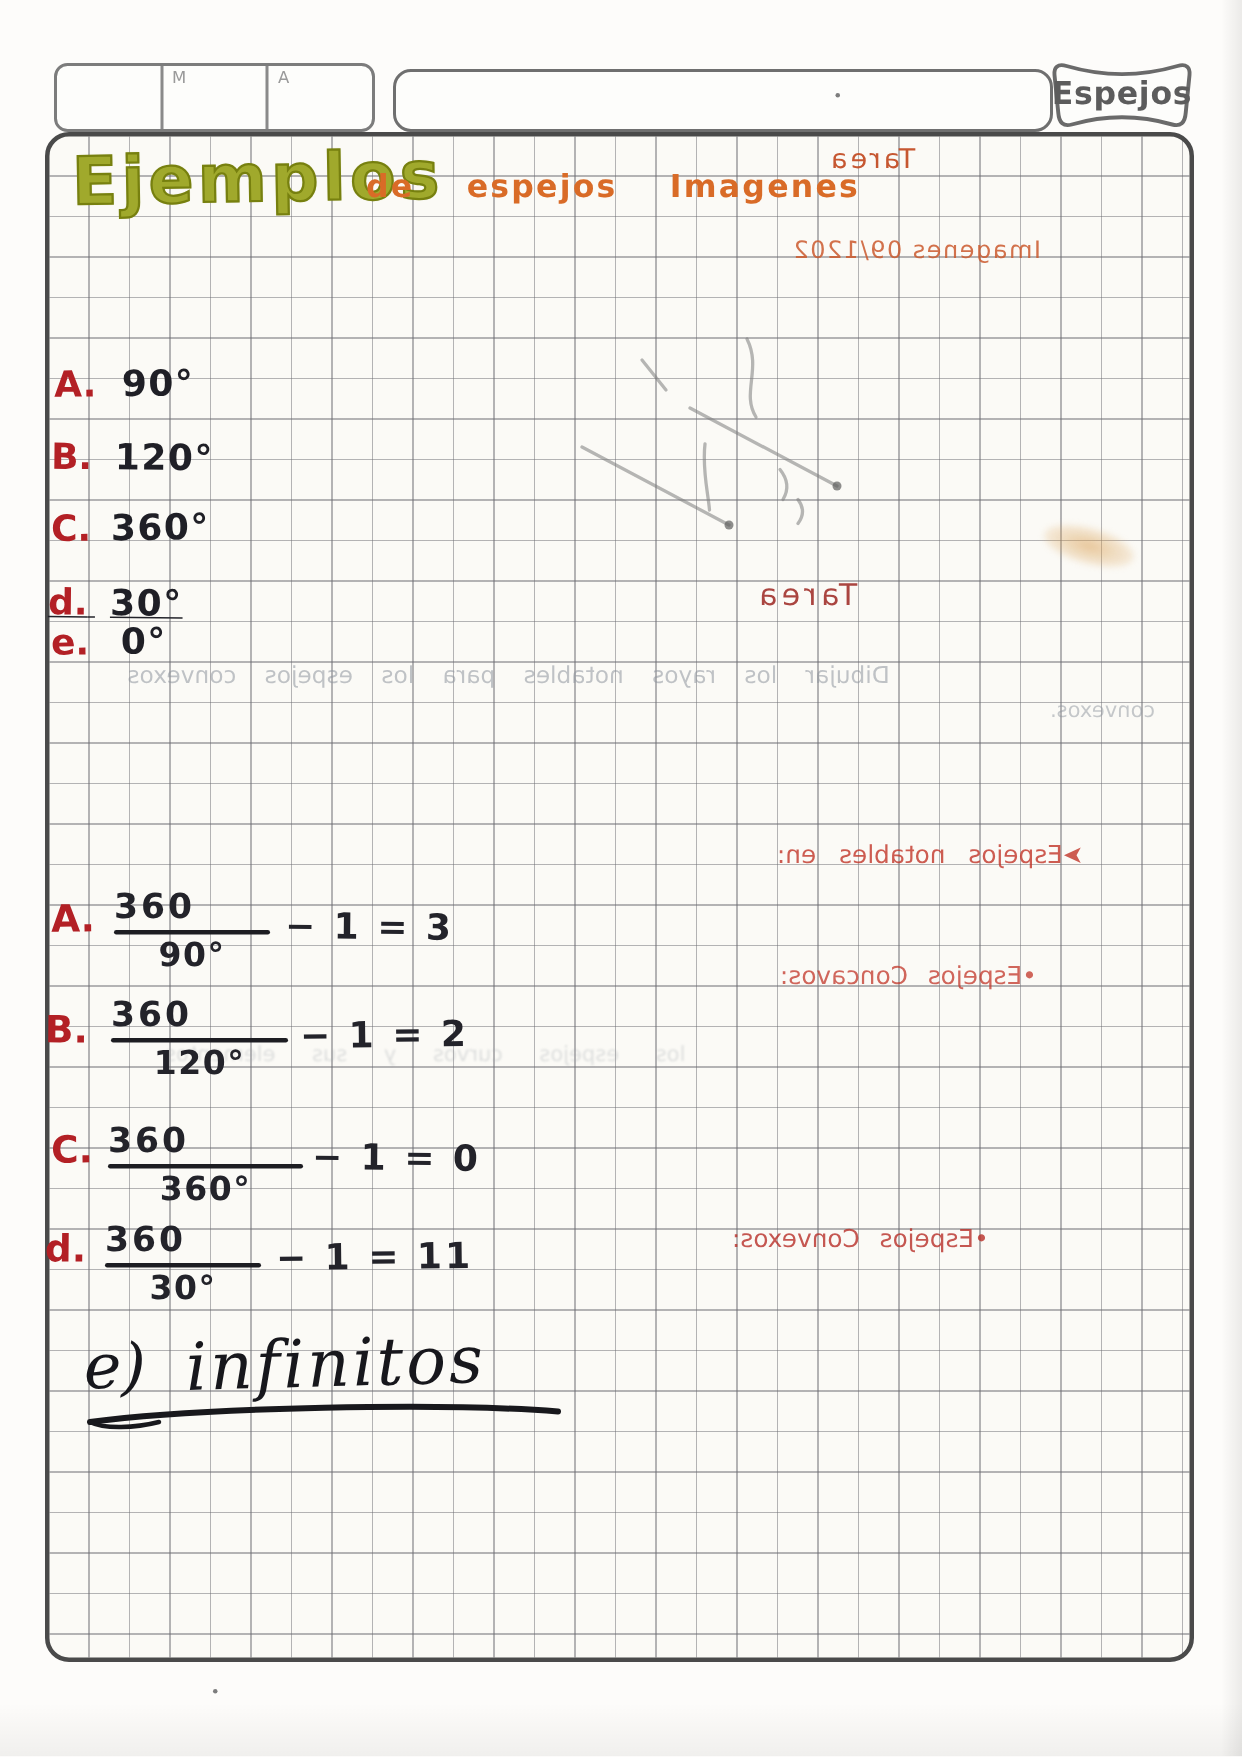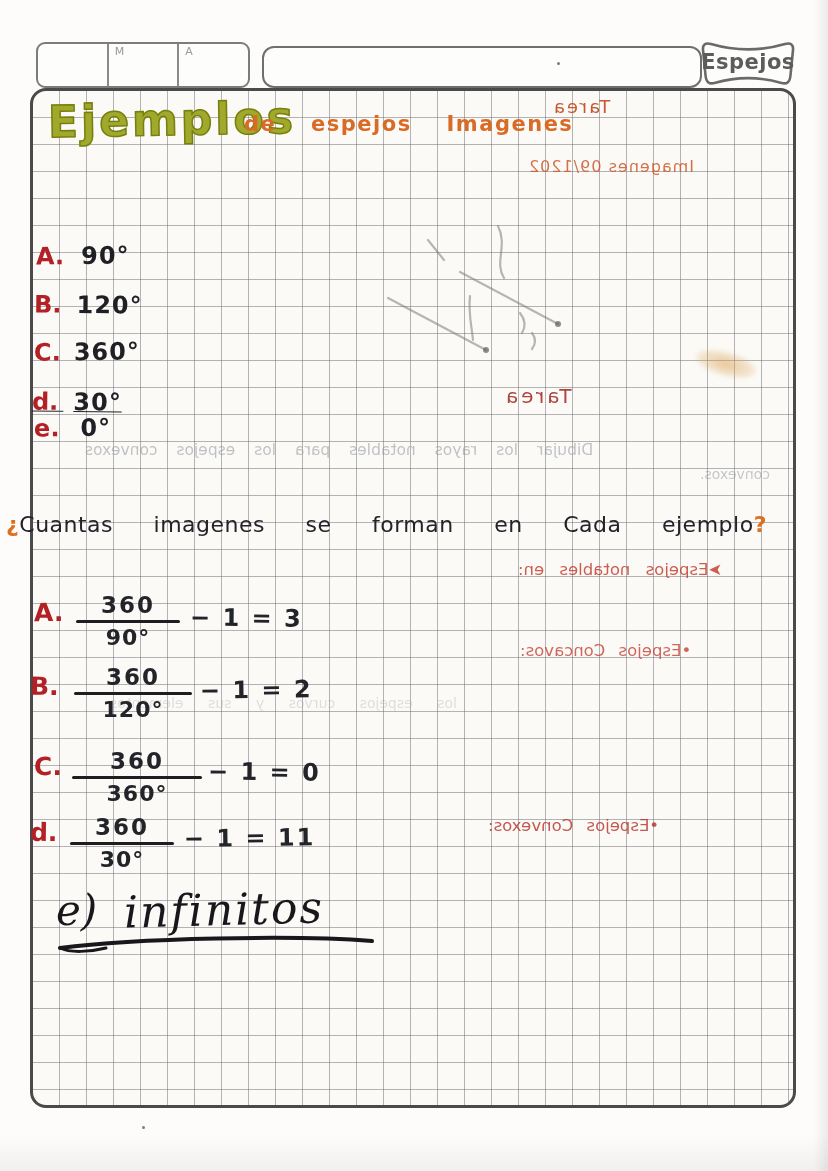--- a/index.html
+++ b/index.html
@@ -36,21 +36,21 @@
   .title-rest{left:244px;top:112px;font-size:21px;font-weight:bold;color:#d96b27;
         word-spacing:26px;letter-spacing:1.5px;}
   .intro{left:4px;top:186px;font-size:21px;word-spacing:23px;letter-spacing:0.5px;}
   .intro .arrow{color:#c23528;font-size:19px;margin-right:18px;}
   .angle-label{font-size:24px;font-weight:bold;color:#b32025;}
   .angle-value{font-size:24px;font-weight:bold;color:#1f1f26;letter-spacing:1px;}
   .r1{transform:rotate(-0.7deg);} .r2{transform:rotate(0.6deg);}
   .question{left:6px;top:512px;font-size:22px;word-spacing:33px;letter-spacing:0.5px;}
   .qmark{color:#dd6f1f;font-weight:bold;}
   .sol-label{font-size:25px;font-weight:bold;color:#b32025;}
-  .frac .num{font-size:23px;font-weight:bold;text-align:center;letter-spacing:2px;}
+  .frac .num{font-size:23px;font-weight:bold;text-align:left;letter-spacing:2px;}
   .frac .bar{height:3px;background:#1d1d22;border-radius:2px;margin:2px 0;}
   .frac .den{font-size:22px;font-weight:bold;text-align:center;letter-spacing:1px;}
   .rhs{font-size:24px;font-weight:bold;letter-spacing:2px;}
   .final-label,.final-text{font-family:"DejaVu Serif",serif;font-style:italic;color:#17171c;}
   .final-label{left:56px;top:886px;font-size:42px;}
   .final-text{left:124px;top:884px;font-size:44px;letter-spacing:2px;transform:rotate(-1.5deg);}
 
   
   .bleed{transform:scaleX(-1);white-space:nowrap;}
   .bt-top{left:552px;top:96px;font-size:18px;color:#c44f27;opacity:0.95;letter-spacing:2px;}
@@ -136,23 +136,20 @@
     <circle cx="116" cy="132" r="3" fill="#5e5e5e" opacity="0.7"></circle>
     <circle cx="188" cy="106" r="3" fill="#5e5e5e" opacity="0.7"></circle>
   </svg>
 
   <div class="abs bleed bt-mid">Tarea</div>
   <div class="abs stain"></div>
 
   <div class="abs bleed bt-f1">Dibujar los rayos notables para los espejos convexos</div>
   <div class="abs bleed bt-f2">convexos.</div>
 
-  <div class="abs question hw">
-    <span class="qmark">¿</span><span>Cuantas imagenes se forman en Cada ejemplo</span><span class="qmark">?</span>
-  </div>
 
   <div class="abs bleed bt-head">➤Espejos notables en:</div>
 
   <div class="abs sol-label r1" style="left:34px;top:598px;">A.</div>
   <div class="abs frac" style="left:76px;top:592px;width:104px;">
     <div class="num">360</div>
     <div class="bar"></div>
     <div class="den">90°</div>
   </div>
   <div class="abs rhs r2" style="left:190px;top:604px;">− 1 = 3</div>

